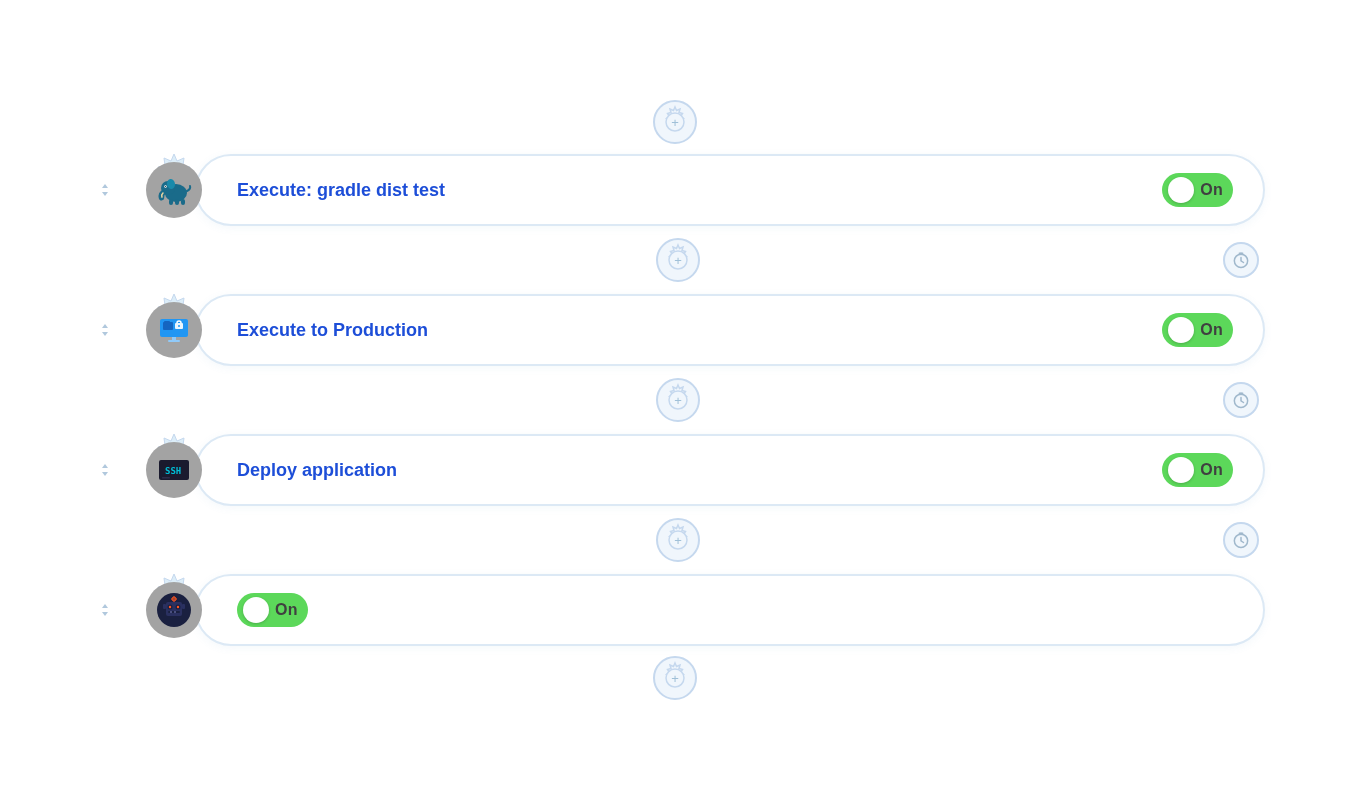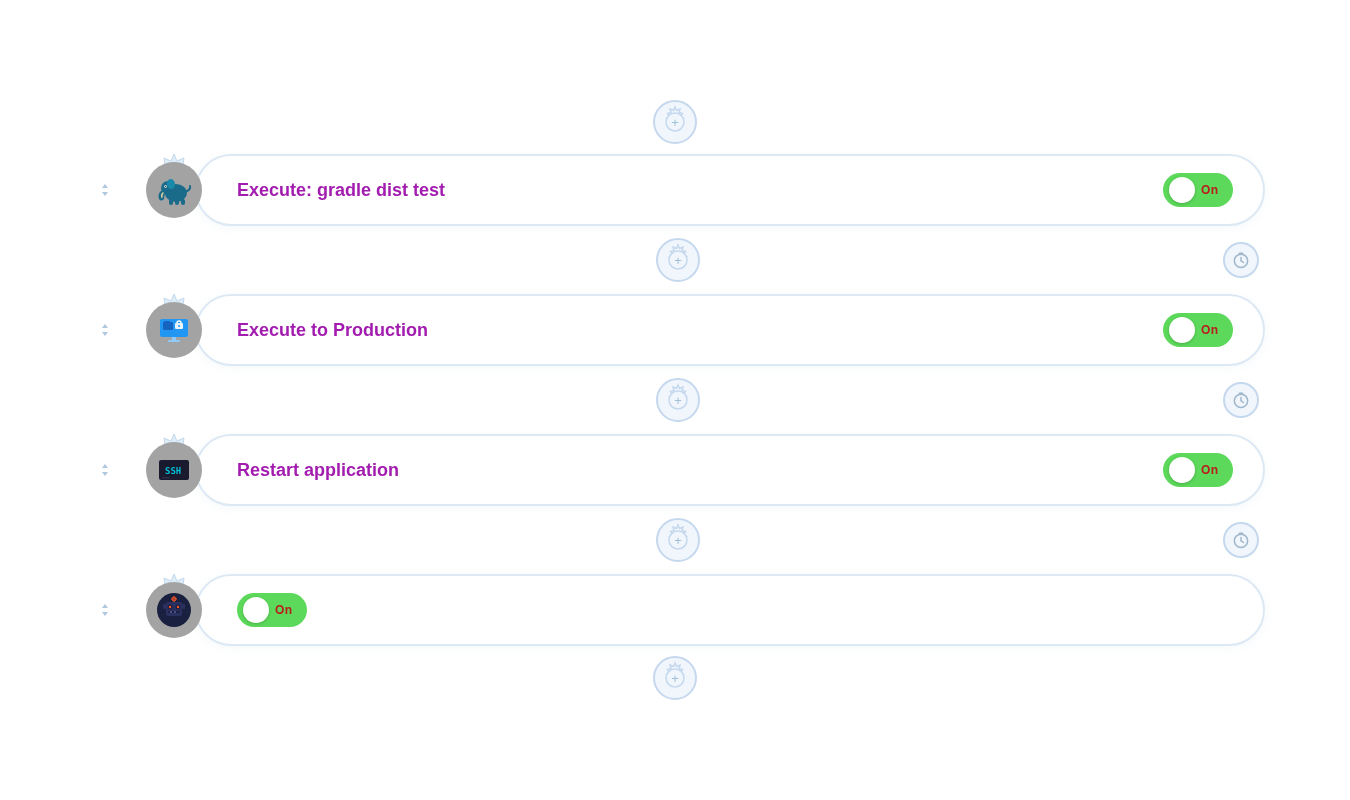--- a/index.html
+++ b/index.html
@@ -96,21 +96,21 @@
       align-items: center;
       justify-content: space-between;
       margin-left: -20px;
       padding-left: 40px;
       box-shadow: 0 2px 8px rgba(100,150,200,0.07);
     }
 
     .step-label {
       font-size: 18px;
       font-weight: 700;
-      color: #a21caf;
+      color: #1d4ed8;
     }
 
     
     .toggle {
       display: flex;
       align-items: center;
       background: #5cd85a;
       border-radius: 20px;
       padding: 4px 10px 4px 6px;
       gap: 6px;
@@ -121,23 +121,23 @@
     .toggle-circle {
       width: 26px;
       height: 26px;
       border-radius: 50%;
       background: white;
       flex-shrink: 0;
       box-shadow: 0 1px 3px rgba(0,0,0,0.2);
     }
 
     .toggle-label {
-      font-size: 12px;
+      font-size: 16px;
       font-weight: 700;
-      color: #b91c1c;
+      color: #404040;
       letter-spacing: 0.3px;
     }
 
     .timer-icon {
       width: 36px;
       height: 36px;
       border-radius: 50%;
       border: 2px solid #c5d8ee;
       background: #f0f6fc;
       display: flex;
@@ -320,21 +320,21 @@
           <rect x="7" y="13" width="24" height="12" rx="1" fill="#1a1a2e"></rect>
 
           <text x="10" y="23" font-family="monospace" font-size="9" font-weight="bold" fill="#00bcd4">SSH</text>
 
           <rect x="7" y="26" width="8" height="1.5" rx="0.5" fill="#3a3a5e" opacity="0.6"></rect>
         </svg>
       </div>
     </div>
 
     <div class="step-card">
-      <span class="step-label">Restart application</span>
+      <span class="step-label">Deploy application</span>
       <div class="toggle">
         <div class="toggle-circle"></div>
         <span class="toggle-label">On</span>
       </div>
     </div>
   </div>
 
   <div style="display:flex; width:100%; justify-content:space-between; padding: 6px 0; align-items:center;">
     <div style="width:48px;"></div>
     <div class="add-node" style="margin:0;">

